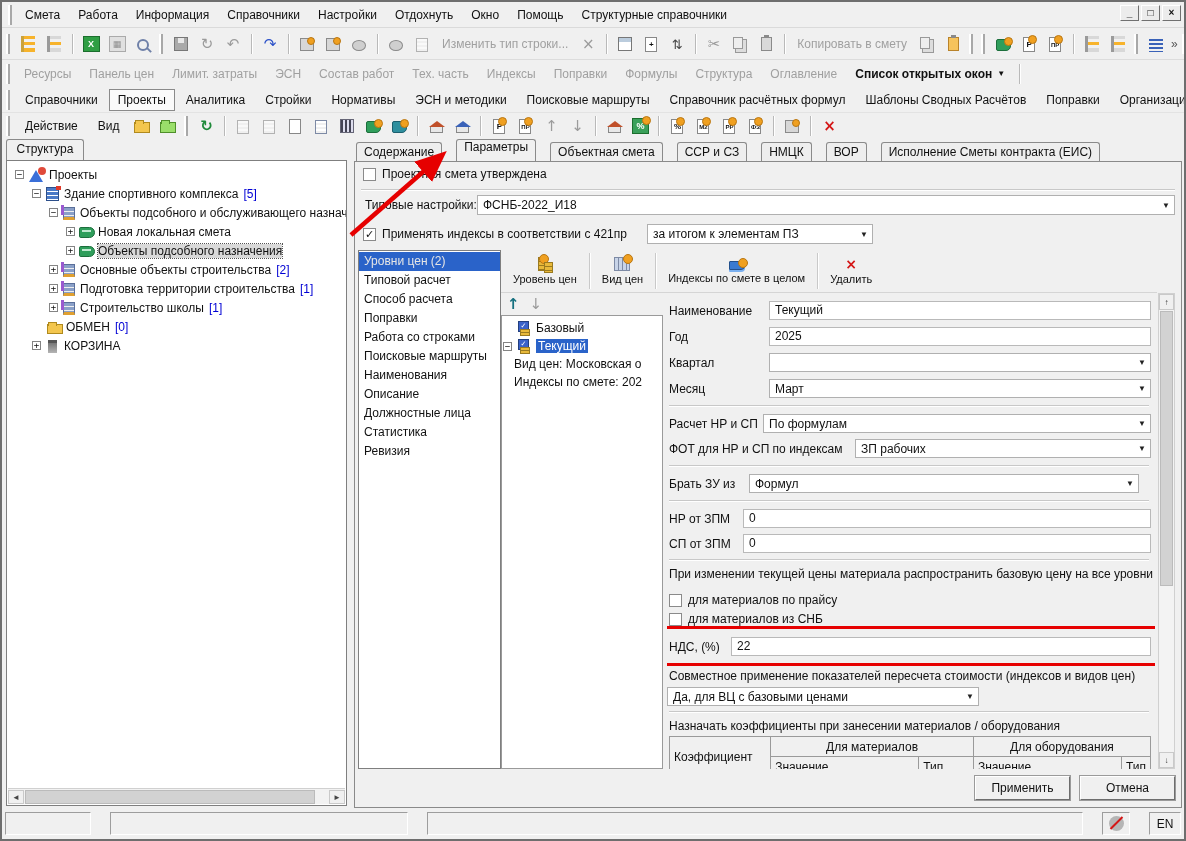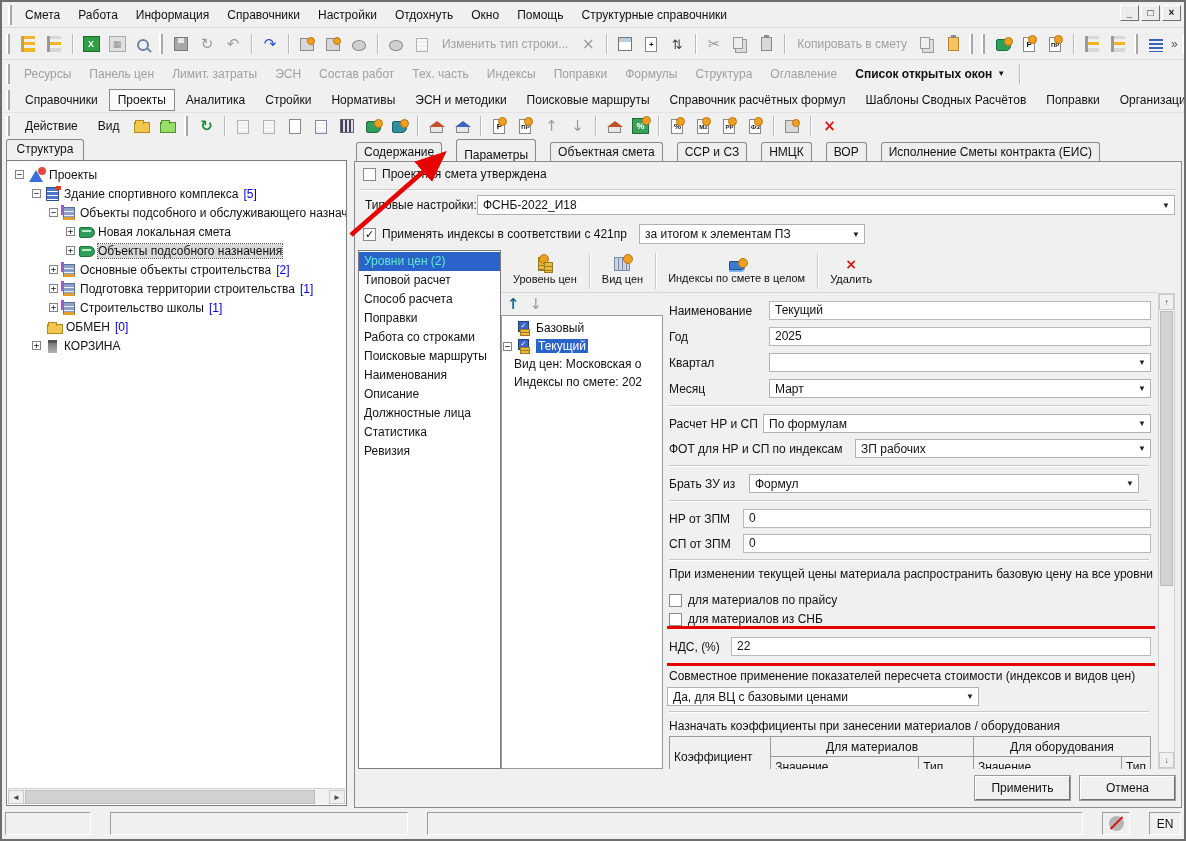--- a/index.html
+++ b/index.html
@@ -108,33 +108,33 @@
   .ti-basket { background:linear-gradient(#777,#b5b5b5); width:9px; height:13px; margin:1px 4px 0 3px; border-top:3px solid #555; }
   .hscroll { position:absolute; left:1px; right:1px; bottom:1px; height:16px; background:#f2f2f2; border-top:1px solid #d0d0d0; display:flex; align-items:center; }
   .scr-btn { width:16px; height:14px; text-align:center; font-size:8px; line-height:14px; color:#444; background:#f0f0f0; border:1px solid #c9c9c9; flex:none; }
   .hthumb { height:14px; background:#d2d2d2; border:1px solid #bbb; margin-left:1px; width:86%; }
 
   
   .right-panel { top:137px; left:352px; right:2px; bottom:31px; }
   .ctabs { position:absolute; top:0; left:2px; right:0; height:22px; display:flex; align-items:flex-end; gap:14px; }
   .ctab { border:1px solid #8a8a8a; border-bottom:none; border-radius:3px 3px 0 0; background:#eee;
     padding:2px 7px 2px 7px; height:19px; white-space:nowrap; }
-  .ctab.active { background:#f0f0f0; height:22px; padding-top:8px; font-weight:normal; }
+  .ctab.active { background:#f0f0f0; height:22px; padding-top:0; font-weight:normal; }
   .cbody { position:absolute; top:22px; left:0; right:0; bottom:0; border:1px solid #8a8a8a; background:#f0f0f0; }
   .cb { width:13px; height:13px; background:#fff; border:1px solid #8a8a8a; flex:none; margin-right:6px;
     font-size:11px; line-height:11px; text-align:center; font-weight:bold; }
   .hsep { position:absolute; left:6px; right:6px; height:2px; border-top:1px solid #c8c8c8; border-bottom:1px solid #fff; }
   .combo { background:#fff; border:1px solid #b0b0b0; height:20px; display:flex; align-items:center; padding:0 2px 0 5px; }
   .combo .cval { flex:1; white-space:nowrap; overflow:hidden; }
   .combo .carr { font-size:8px; color:#222; padding:0 2px; }
   .input { background:#fff; border:1px solid #b9b9b9; height:19px; line-height:17px; padding:0 5px; white-space:nowrap; overflow:hidden; }
 
   .cat-list { position:absolute; left:3px; top:88px; width:143px; bottom:38px; background:#fff; border:1px solid #7f7f7f; padding-top:1px; }
   .cat-item { height:19px; line-height:19px; padding-left:5px; white-space:nowrap; }
-  .cat-item.sel { background:#2a63c9; color:#5eead4; }
+  .cat-item.sel { background:#2a63c9; color:#e5e5e5; }
 
   .btnbar { position:absolute; left:146px; top:88px; right:24px; height:43px; border-bottom:1px solid #d5d5d5; display:flex; align-items:stretch; }
   .bbtn { display:flex; flex-direction:column; align-items:center; justify-content:center; gap:2px; padding:2px 12px; font-size:11px; white-space:nowrap; }
   .vline { width:1px; background:#c9c9c9; box-shadow:1px 0 0 #fff; margin:3px 0; }
   .bi { width:16px; height:14px; position:relative; }
   .bi-coins { background:repeating-linear-gradient(#e8b93a 0 3px,#9a7a20 3px 4px); width:8px; border:1px solid #9a7a20; margin-left:-6px; }
   .bi-coins::after { content:""; position:absolute; right:-8px; top:4px; width:7px; height:9px; background:repeating-linear-gradient(#e8b93a 0 3px,#9a7a20 3px 4px); border:1px solid #9a7a20; }
   .bi-kind { background:repeating-linear-gradient(90deg,#c8d4e8 0 3px,#7d8aa5 3px 4px); border:1px solid #7d8aa5; }
   .bi-gear::before { content:""; position:absolute; right:-4px; top:-4px; width:8px; height:8px; border-radius:50%; background:#f0a020; border:1px solid #b97612; }
   .bi-bookidx { background:#3a7ad0; border-radius:1px 4px 4px 1px; border:1px solid #23508c; height:9px; margin-top:3px; box-shadow:0 2px 0 #7ab0f0; }
@@ -520,21 +520,21 @@
         <span class="flabel" style="width:114px">Типовые настройки:</span>
         <div class="combo" style="flex:1">
           <span class="cval">ФСНБ-2022_И18</span>
           <span class="carr">▼</span>
         </div>
       </div>
 
       <div class="frow" style="top:62px; left:8px;">
         <span class="cb">✓</span>
         <span>Применять индексы в соответствии с 421пр</span>
-        <div class="combo" style="width:226px; margin-left:12px">
+        <div class="combo" style="width:226px; margin-left:20px">
           <span class="cval">за итогом к элементам ПЗ</span>
           <span class="carr">▼</span>
         </div>
       </div>
 
       <div class="cat-list">
         <div class="cat-item sel">Уровни цен (2)</div>
         <div class="cat-item">Типовой расчет</div>
         <div class="cat-item">Способ расчета</div>
         <div class="cat-item">Поправки</div>

